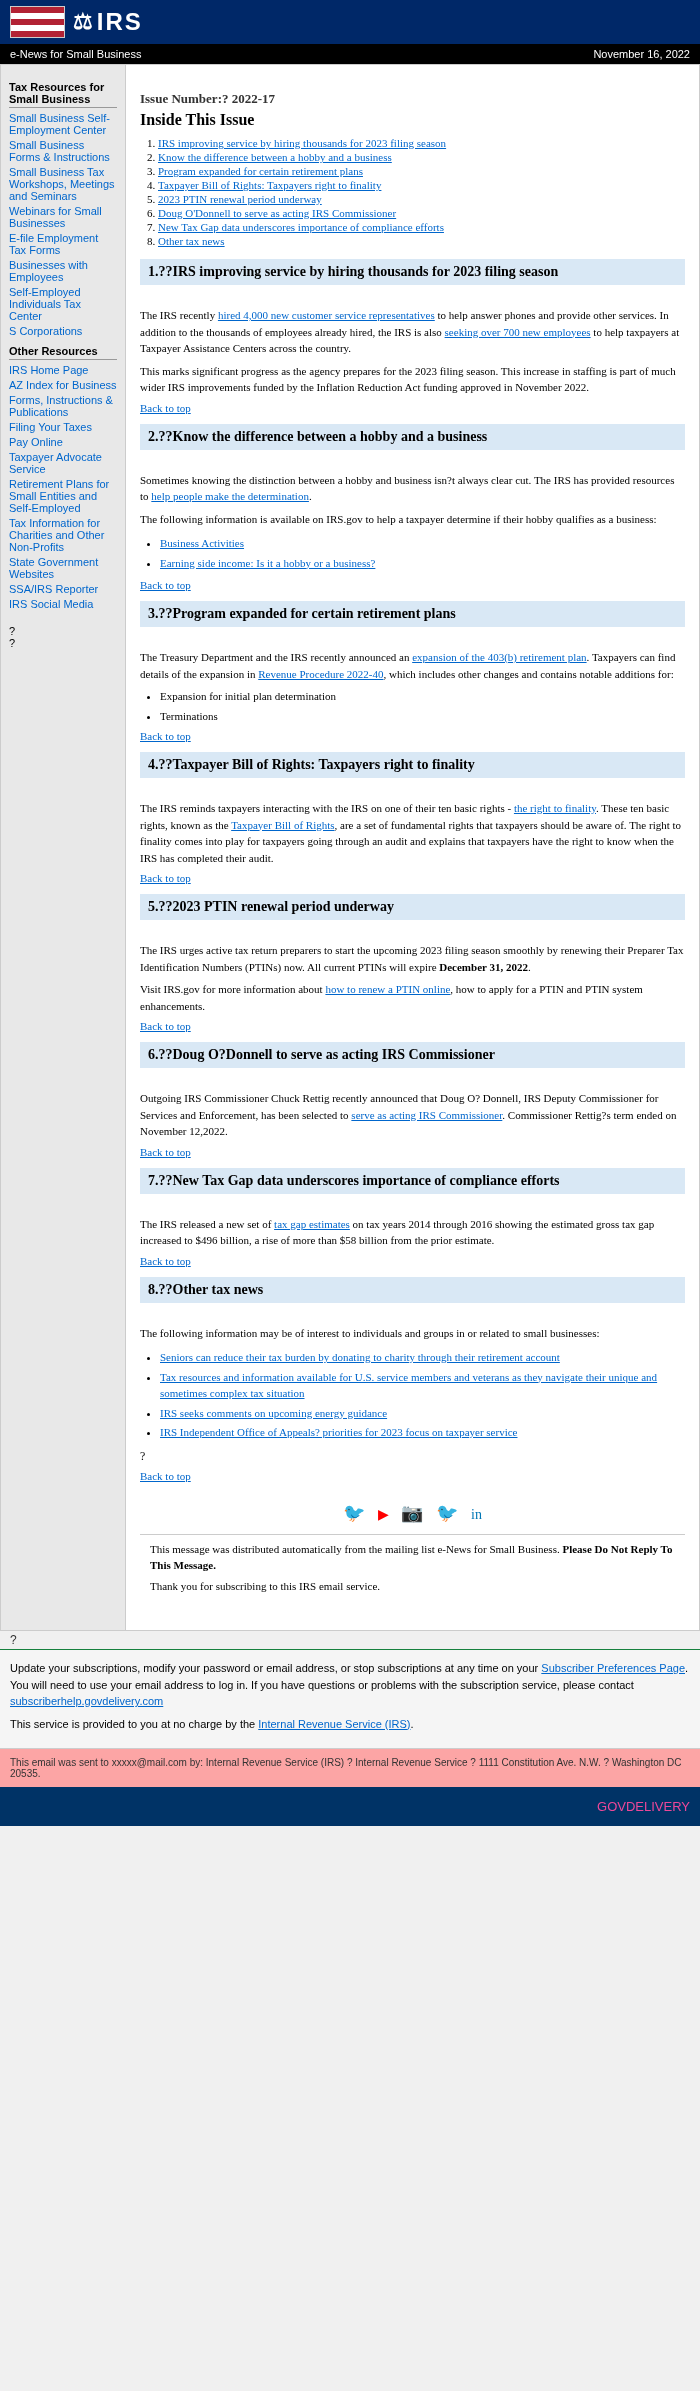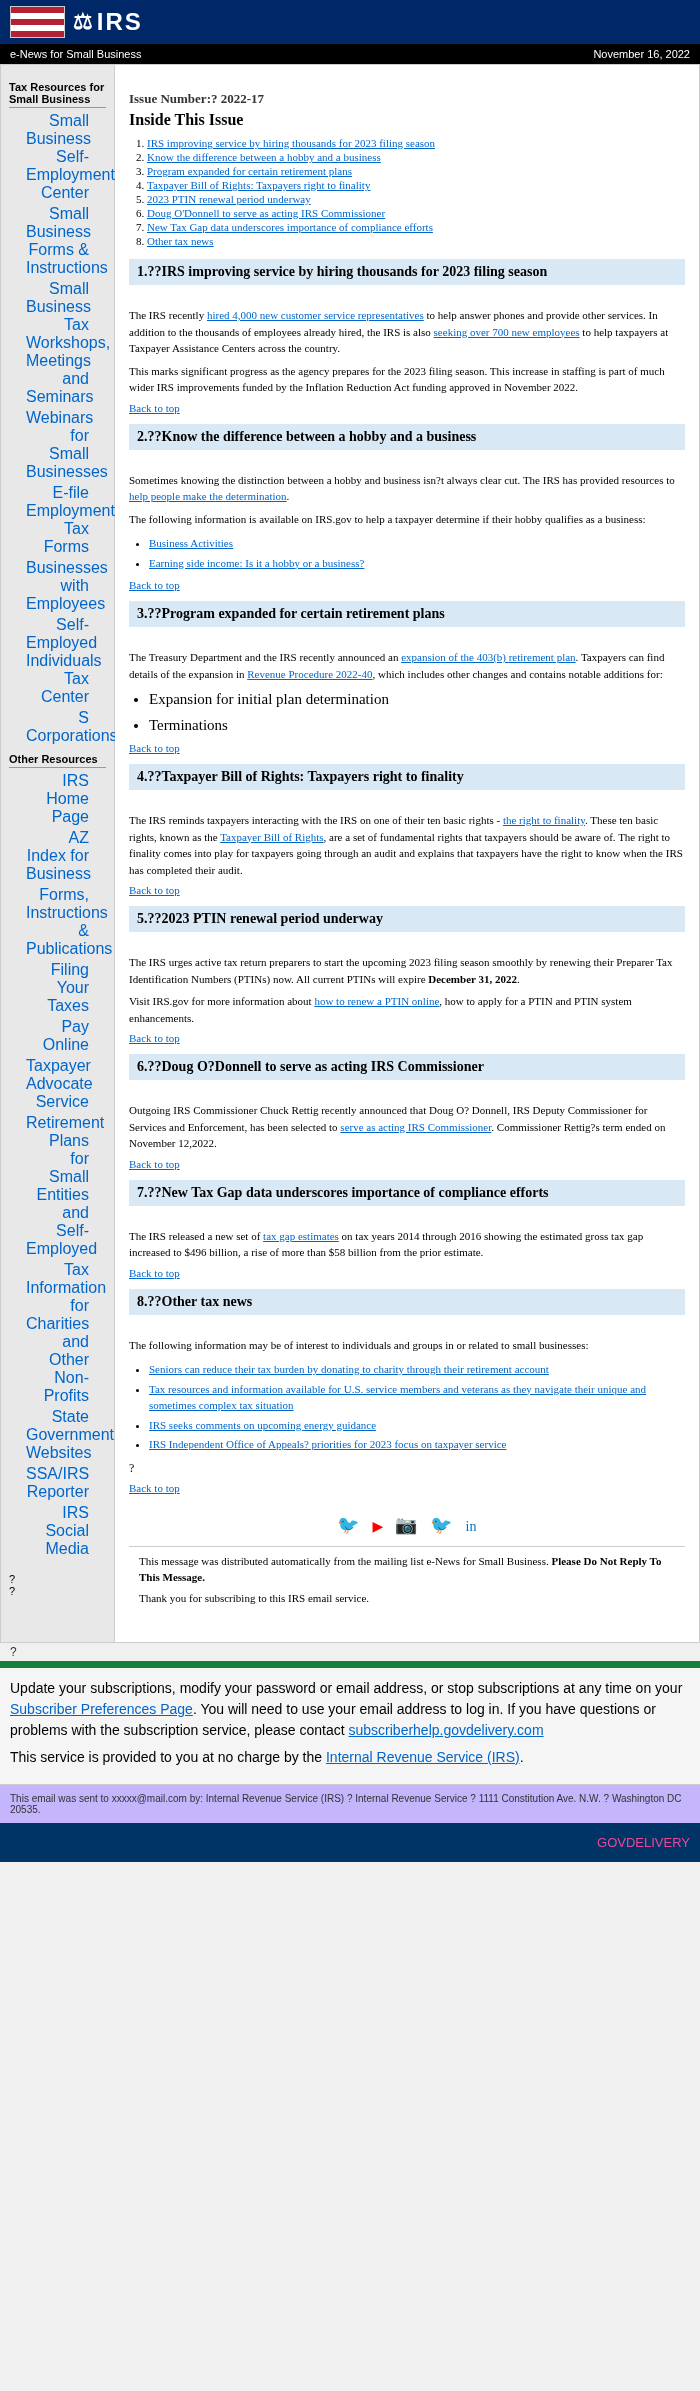--- a/index.html
+++ b/index.html
@@ -8,50 +8,50 @@
 
     
     .header-top { background: #002868; display: flex; align-items: center; padding: 6px 10px; }
     .irs-logo { color: white; font-size: 22px; font-weight: bold; display: flex; align-items: center; }
     .header-bar { background: #000000; display: flex; justify-content: space-between; padding: 4px 10px; color: white; font-size: 11px; }
 
     
     .main-container { display: flex; background: white; border: 1px solid #ccc; }
 
     
-    .sidebar { width: 114px; flex-shrink: 0; background: #e8e8e8; padding: 8px; border-right: 1px solid #ccc; font-size: 11px; }
+    .sidebar { width: 125px; flex-shrink: 0; background: #e8e8e8; padding: 8px; border-right: 1px solid #ccc; font-size: 11px; }
     .sidebar-section-title { font-weight: bold; font-size: 11px; color: #000; margin-bottom: 4px; margin-top: 8px; border-bottom: 1px solid #999; padding-bottom: 2px; }
-    .sidebar a { display: block; color: #0066cc; text-decoration: none; margin: 3px 17px; font-size: 16px; text-align: right; }
+    .sidebar a { display: block; color: #0066cc; text-decoration: none; margin: 3px 0; font-size: 11px; }
 
     
     .content { flex: 1; padding: 26px 14px; background: white; font-family: Liberation Serif, serif; }
     .issue-number { font-size: 13px; font-weight: bold; color: #333; margin-bottom: 4px; }
     .inside-issue-title { font-size: 16px; font-weight: bold; color: #000; margin-bottom: 8px; }
     .toc { font-size: 11px; margin-bottom: 12px; }
     .toc ol { padding-left: 18px; }
     .toc li { margin: 2px 0; }
     .toc a { color: #0066cc; }
 
     .section-title { font-size: 14px; font-weight: bold; color: #000; background: #d9e8f5; padding: 5px 8px; margin: 10px 0 22px 0; }
     .section-body { font-size: 11px; line-height: 1.5; margin-bottom: 6px; }
     .section-body p { margin-bottom: 6px; }
     .back-to-top { font-size: 11px; color: #0066cc; margin: 6px 0 10px 0; display: block; }
     .bullet-list { padding-left: 20px; margin: 8px 0; }
     .bullet-list li { margin: 3px 0; }
     .expansion-list { padding-left: 20px; margin: 4px 0; }
-    .expansion-list li { margin: 3px 0; font-size: 15px; }
+    .expansion-list li { margin: 3px 0; font-size: 11px; }
 
     
     .social-bar { text-align: center; padding: 10px; font-size: 18px; }
     .social-bar span { margin: 0 4px; }
 
     .footer-note { font-size: 11px; padding: 6px 10px; background: white; border-top: 1px solid #ccc; line-height: 1.5; }
     .footer-note p { margin-bottom: 4px; }
 
-    .outer-footer { background: #f5f5f5; border-top: 7px solid #15803d; padding: 10px; font-size: 14px; line-height: 1.5; }
+    .outer-footer { background: #f5f5f5; border-top: 1px solid #15803d; padding: 10px; font-size: 11px; line-height: 1.5; }
     .outer-footer p { margin-bottom: 6px; }
 
     .govdelivery-footer { background: #003366; color: #ec4899; text-align: right; padding: 12px 10px; font-size: 13px; font-weight: normal; }
 
     .question-mark { font-size: 12px; color: #333; padding: 2px 10px; }
 
     
     .flag-container { width: 55px; height: 32px; display: flex; flex-direction: column; margin-right: 8px; flex-shrink: 0; overflow: hidden; border: 1px solid #ccc; }
     .flag-stripe { flex: 1; }
     .flag-red { background: #B22234; }
@@ -228,19 +228,19 @@
   </div>
 </div>
 
 <div class="question-mark">?</div>
 
 <div class="outer-footer">
   <p>Update your subscriptions, modify your password or email address, or stop subscriptions at any time on your <a href="#">Subscriber Preferences Page</a>. You will need to use your email address to log in. If you have questions or problems with the subscription service, please contact <a href="#">subscriberhelp.govdelivery.com</a></p>
   <p>This service is provided to you at no charge by the <a href="#">Internal Revenue Service (IRS)</a>.</p>
 </div>
 
-<div style="background:#c4b5fd; border-top:1px solid #ccc; padding: 8px 10px; font-size:10px; color:#333;">
+<div style="background:#fca5a5; border-top:1px solid #ccc; padding: 8px 10px; font-size:10px; color:#333;">
   <p>This email was sent to xxxxx@mail.com by: Internal Revenue Service (IRS) ? Internal Revenue Service ? 1111 Constitution Ave. N.W. ? Washington DC 20535.</p>
 </div>
 
 <div class="govdelivery-footer">
   <span>GOVDELIVERY</span>
 </div>
 
 </body></html>

